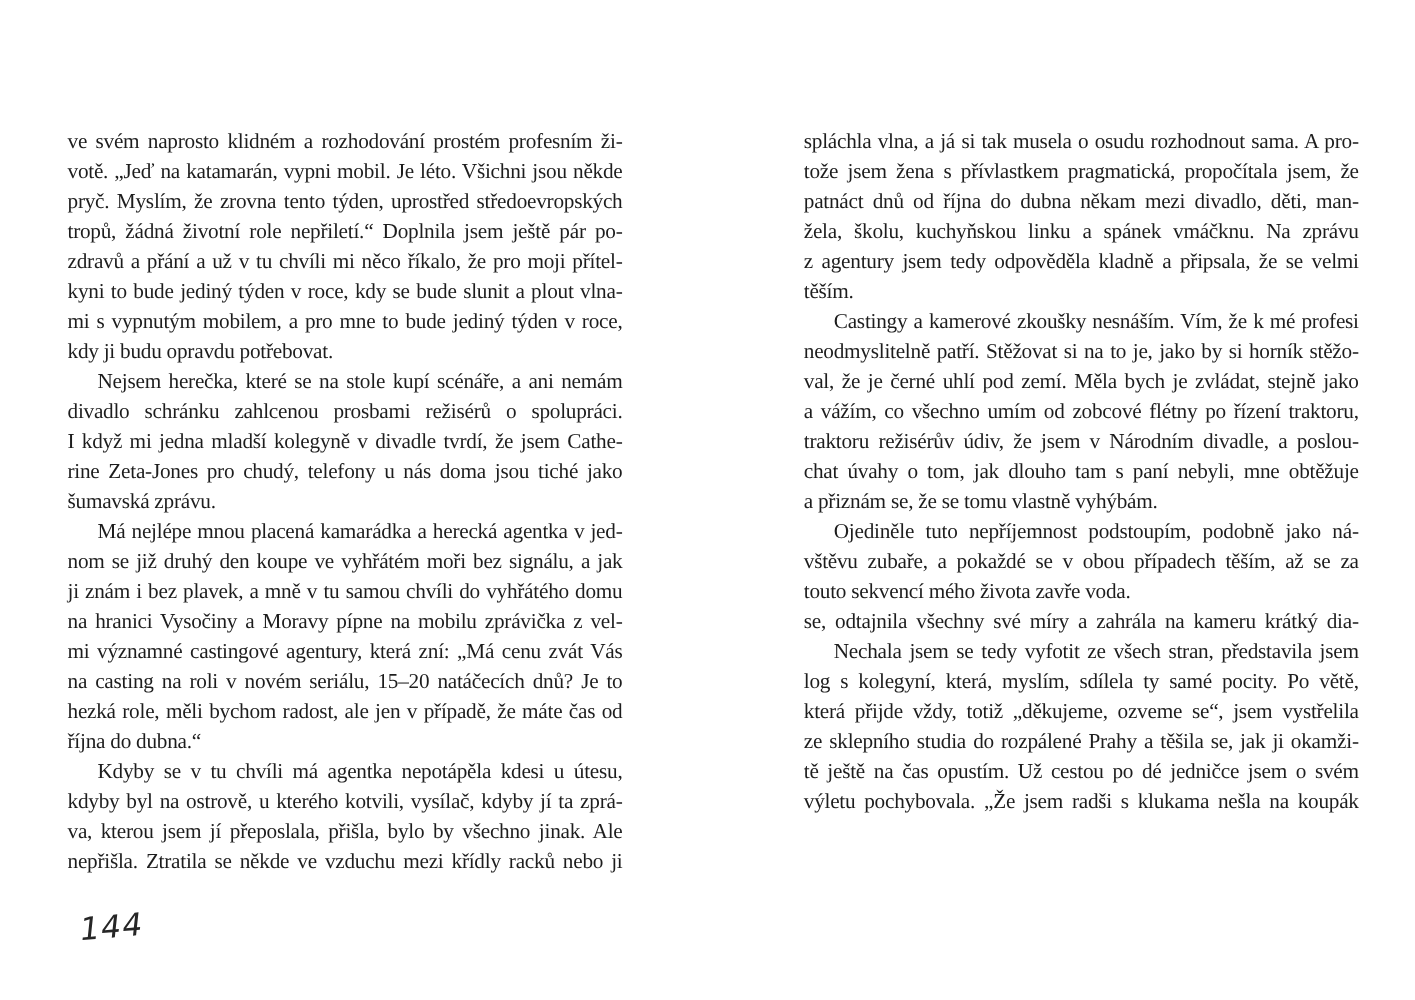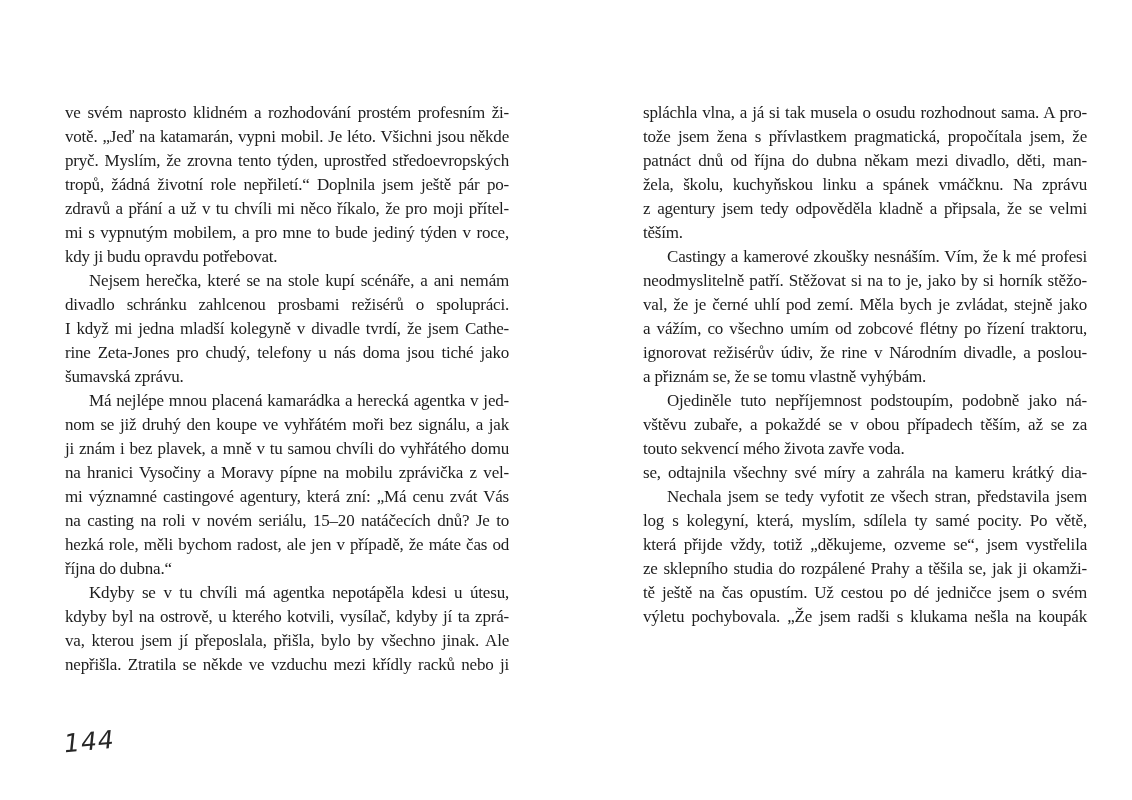--- a/index.html
+++ b/index.html
@@ -30,21 +30,21 @@
 
   .textblock {
     position: absolute;
     top: 101px;
     width: 444px;
     font-size: 17px;
     line-height: 24px;
     letter-spacing: -0.2px;
     color: #1d1d1d;
   }
-  .page.left  .textblock { left: 65px; }
+  .page.left  .textblock { left: 54px; }
   .page.right .textblock { left: 77px; }
 
   .paragraph { margin: 0; padding: 0; }
 
   .line {
     text-align: justify;
     text-align-last: justify;
     white-space: normal;
     height: 24px;
     overflow: visible;
@@ -74,20 +74,21 @@
 <div class="spread">
 
   <div class="page left">
     <div class="textblock">
         <div class="paragraph">
           <div class="line">ve svém naprosto klidném a rozhodování prostém profesním ži-</div>
           <div class="line">votě. „Jeď na katamarán, vypni mobil. Je léto. Všichni jsou někde</div>
           <div class="line">pryč. Myslím, že zrovna tento týden, uprostřed středoevropských</div>
           <div class="line">tropů, žádná životní role nepřiletí.“ Doplnila jsem ještě pár po-</div>
           <div class="line">zdravů a přání a už v tu chvíli mi něco říkalo, že pro moji přítel-</div>
+          <div class="line">kyni to bude jediný týden v roce, kdy se bude slunit a plout vlna-</div>
           <div class="line">mi s vypnutým mobilem, a pro mne to bude jediný týden v roce,</div>
           <div class="line rag">kdy ji budu opravdu potřebovat.</div>
         </div>
         <div class="paragraph">
           <div class="line indent">Nejsem herečka, které se na stole kupí scénáře, a ani nemám</div>
           <div class="line">divadlo schránku zahlcenou prosbami režisérů o spolupráci.</div>
           <div class="line">I když mi jedna mladší kolegyně v divadle tvrdí, že jsem Cathe-</div>
           <div class="line">rine Zeta-Jones pro chudý, telefony u nás doma jsou tiché jako</div>
           <div class="line rag">šumavská zprávu.</div>
         </div>
@@ -119,21 +120,22 @@
           <div class="line">patnáct dnů od října do dubna někam mezi divadlo, děti, man-</div>
           <div class="line">žela, školu, kuchyňskou linku a spánek vmáčknu. Na zprávu</div>
           <div class="line">z agentury jsem tedy odpověděla kladně a připsala, že se velmi</div>
           <div class="line rag">těším.</div>
         </div>
         <div class="paragraph">
           <div class="line indent">Castingy a kamerové zkoušky nesnáším. Vím, že k mé profesi</div>
           <div class="line">neodmyslitelně patří. Stěžovat si na to je, jako by si horník stěžo-</div>
           <div class="line">val, že je černé uhlí pod zemí. Měla bych je zvládat, stejně jako</div>
           <div class="line">a vážím, co všechno umím od zobcové flétny po řízení traktoru,</div>
-          <div class="line">ignorovat režisérův údiv, že rine v Národním divadle, a poslou-</div>
+          <div class="line">traktoru režisérův údiv, že jsem v Národním divadle, a poslou-</div>
+          <div class="line">chat úvahy o tom, jak dlouho tam s paní nebyli, mne obtěžuje</div>
           <div class="line rag">a přiznám se, že se tomu vlastně vyhýbám.</div>
         </div>
         <div class="paragraph">
           <div class="line indent">Ojediněle tuto nepříjemnost podstoupím, podobně jako ná-</div>
           <div class="line">vštěvu zubaře, a pokaždé se v obou případech těším, až se za</div>
           <div class="line rag">touto sekvencí mého života zavře voda.</div>
         </div>
         <div class="paragraph">
           <div class="line">se, odtajnila všechny své míry a zahrála na kameru krátký dia-</div>
           <div class="line indent">Nechala jsem se tedy vyfotit ze všech stran, představila jsem</div>

